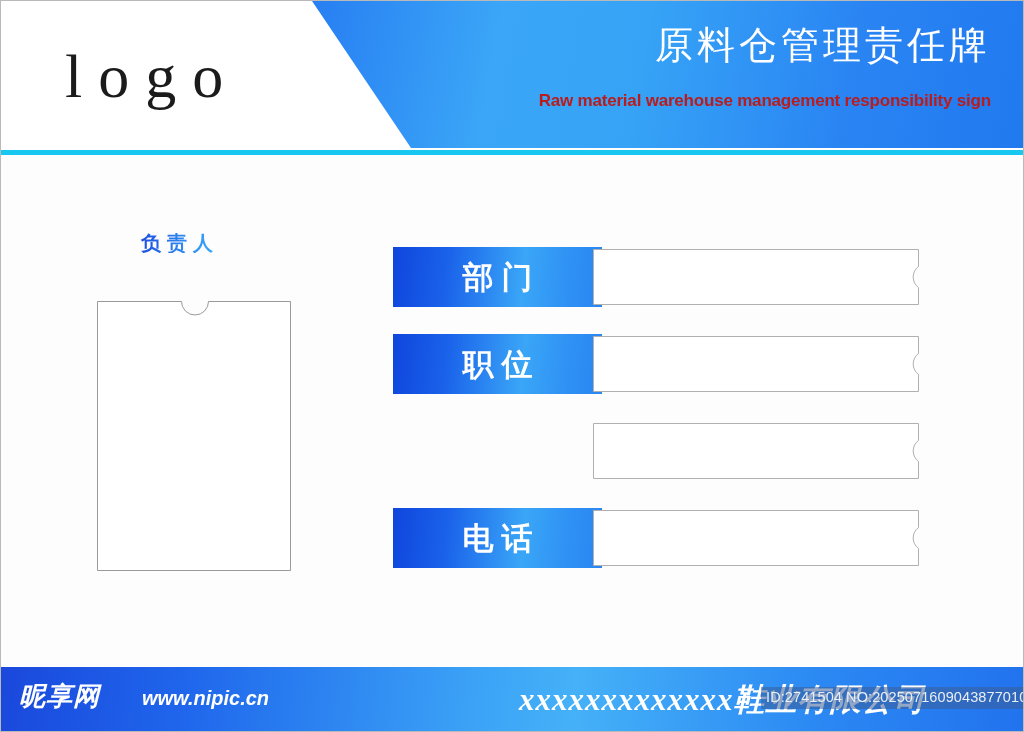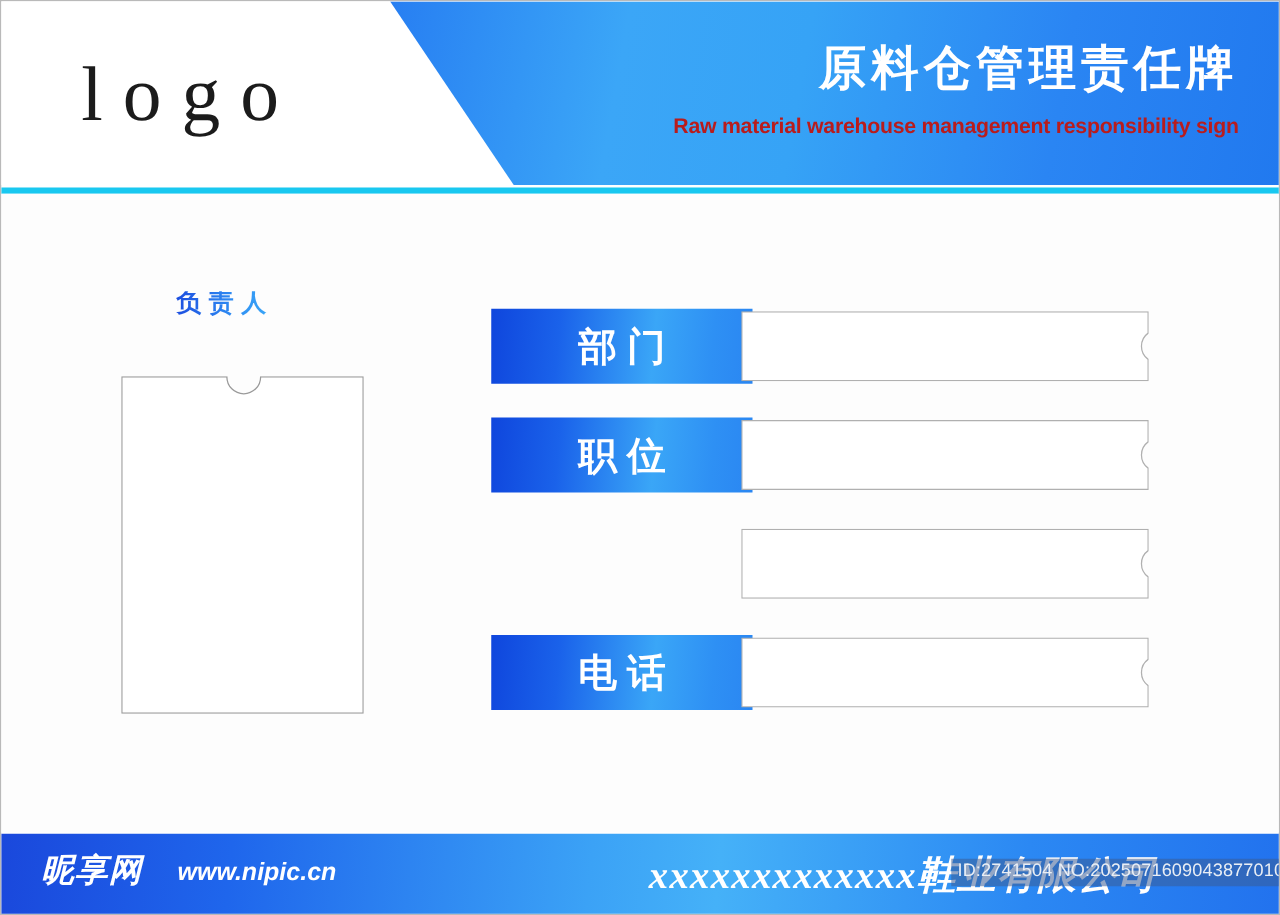--- a/index.html
+++ b/index.html
@@ -55,23 +55,23 @@
     letter-spacing: 16px;
     color: #1b1b1b;
     font-weight: 400;
     font-family: "Liberation Serif", serif;
     line-height: 1;
     margin-left: 16px;
   }
   .header-title-cn {
     position: absolute;
     right: 34px;
-    top: 34px;
+    top: 24px;
     font-size: 38px;
-    font-weight: bold;
+    font-weight: normal;
     letter-spacing: 4px;
     color: #ffffff;
     white-space: nowrap;
     line-height: 1.1;
   }
   .header-title-en {
     position: absolute;
     right: 34px;
     top: 90px;
     font-size: 17px;
@@ -187,21 +187,21 @@
                 #1a48dc 0%,
                 #1f66ec 18%,
                 #3ba2f6 46%,
                 #45b1f8 56%,
                 #2b88f3 80%,
                 #2272ee 100%);
     overflow: hidden;
   }
   .footer-brand {
     position: absolute;
-    left: 32px;
+    left: 18px;
     top: 16px;
     font-size: 26px;
     font-weight: bold;
     font-style: italic;
     color: #ffffff;
     letter-spacing: 1px;
     line-height: 1;
     white-space: nowrap;
   }
   .footer-url {

